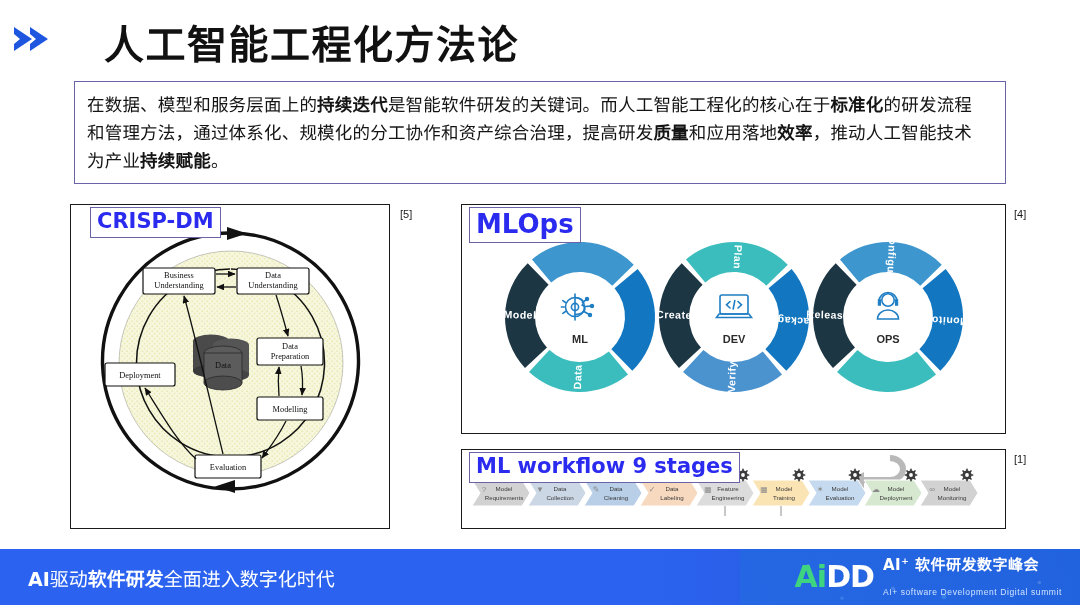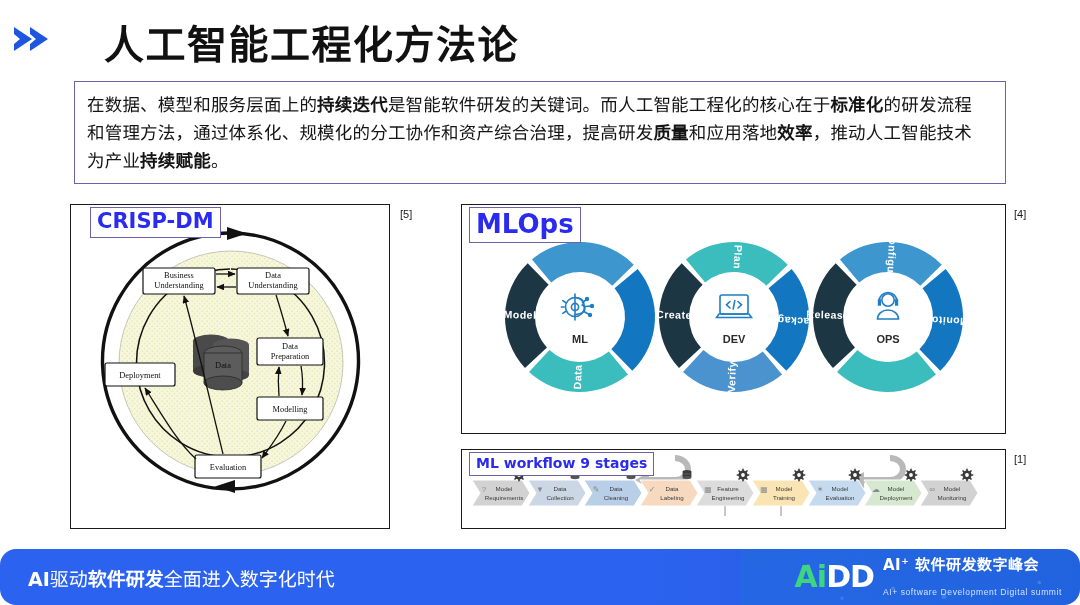--- a/index.html
+++ b/index.html
@@ -75,21 +75,21 @@
     background: #ffffff;
     color: #2b2bf0;
     font-weight: bold;
     font-family: "DejaVu Sans", "Liberation Sans", sans-serif;
     line-height: 1;
     white-space: nowrap;
     padding: 3px 6px 5px 6px;
   }
   #crisp-label  { left: 78px;  top: 207px; font-size: 21px; margin-left: 12px; }
   #mlops-label  { left: 469px; top: 207px; font-size: 26px; }
-  #mlflow-label { left: 469px; top: 452px; font-size: 14px; }
+  #mlflow-label { left: 469px; top: 452px; font-size: 21px; }
 
   .ref-tag {
     position: absolute;
     font-size: 11px;
     color: #1a1a1a;
     font-family: "Liberation Sans", sans-serif;
   }
   #ref-crisp { left: 400px; top: 208px; }
   #ref-mlops { left: 1014px; top: 208px; }
   #ref-mlflow{ left: 1014px; top: 453px; }
@@ -128,21 +128,20 @@
     text-anchor: middle;
   }
 
   
   #footer-bar {
     position: absolute;
     left: 0; top: 549px;
     width: 1080px; height: 56px;
     background: linear-gradient(90deg,#2b63f0 0%, #2b63f0 58%, #2a5fe8 70%, #1f54d8 100%);
     overflow: hidden;
-    border-radius: 16px;
   }
   #footer-bar::before {
     content: "";
     position: absolute;
     right: 0; top: 0; width: 340px; height: 56px;
     background:
       radial-gradient(circle at 20% 30%, rgba(255,255,255,.18) 0 1.5px, transparent 2px),
       radial-gradient(circle at 45% 70%, rgba(255,255,255,.16) 0 1.5px, transparent 2px),
       radial-gradient(circle at 70% 25%, rgba(255,255,255,.14) 0 1.5px, transparent 2px),
       radial-gradient(circle at 88% 60%, rgba(255,255,255,.16) 0 1.5px, transparent 2px),

